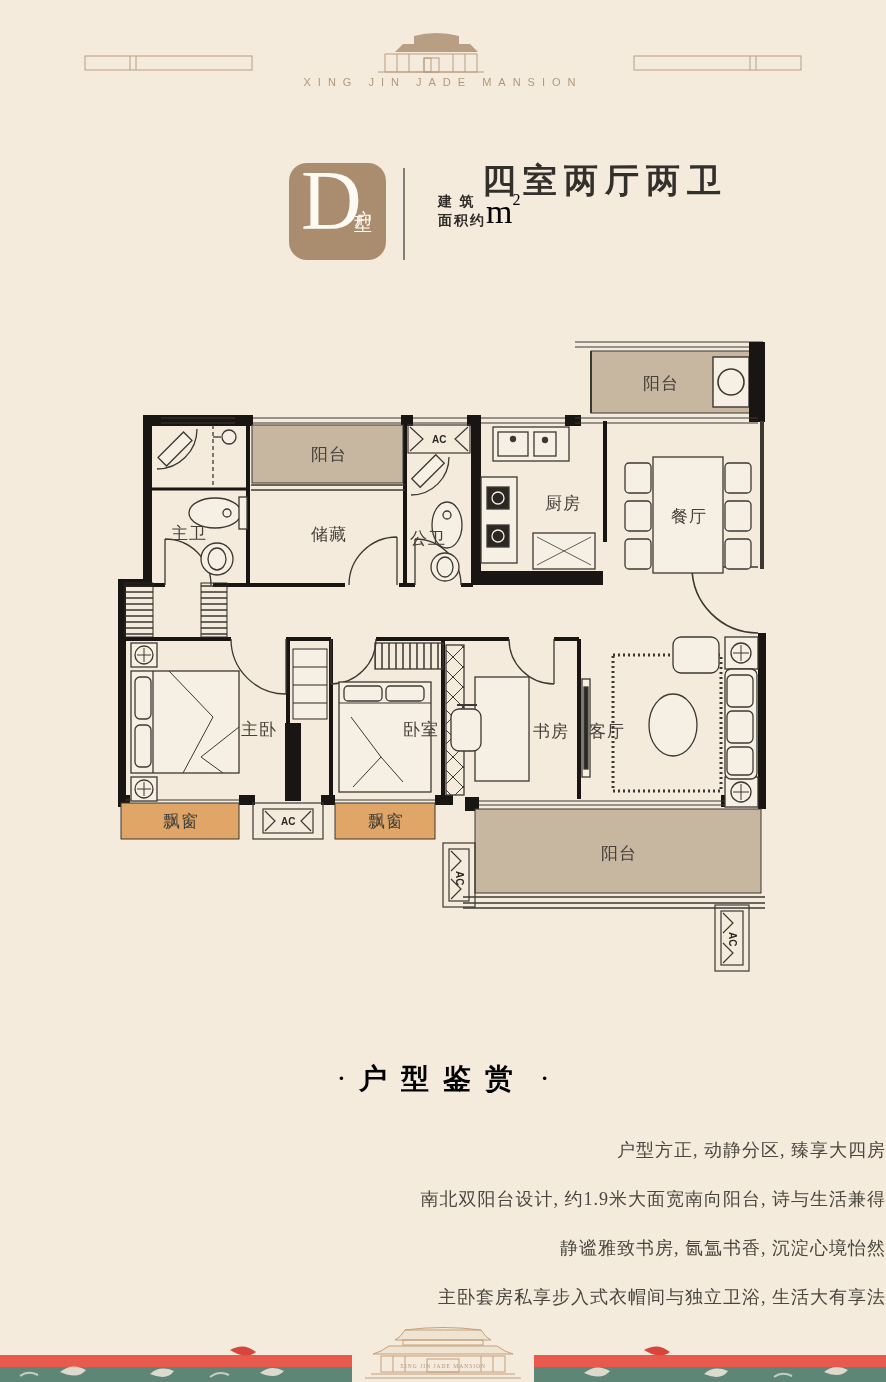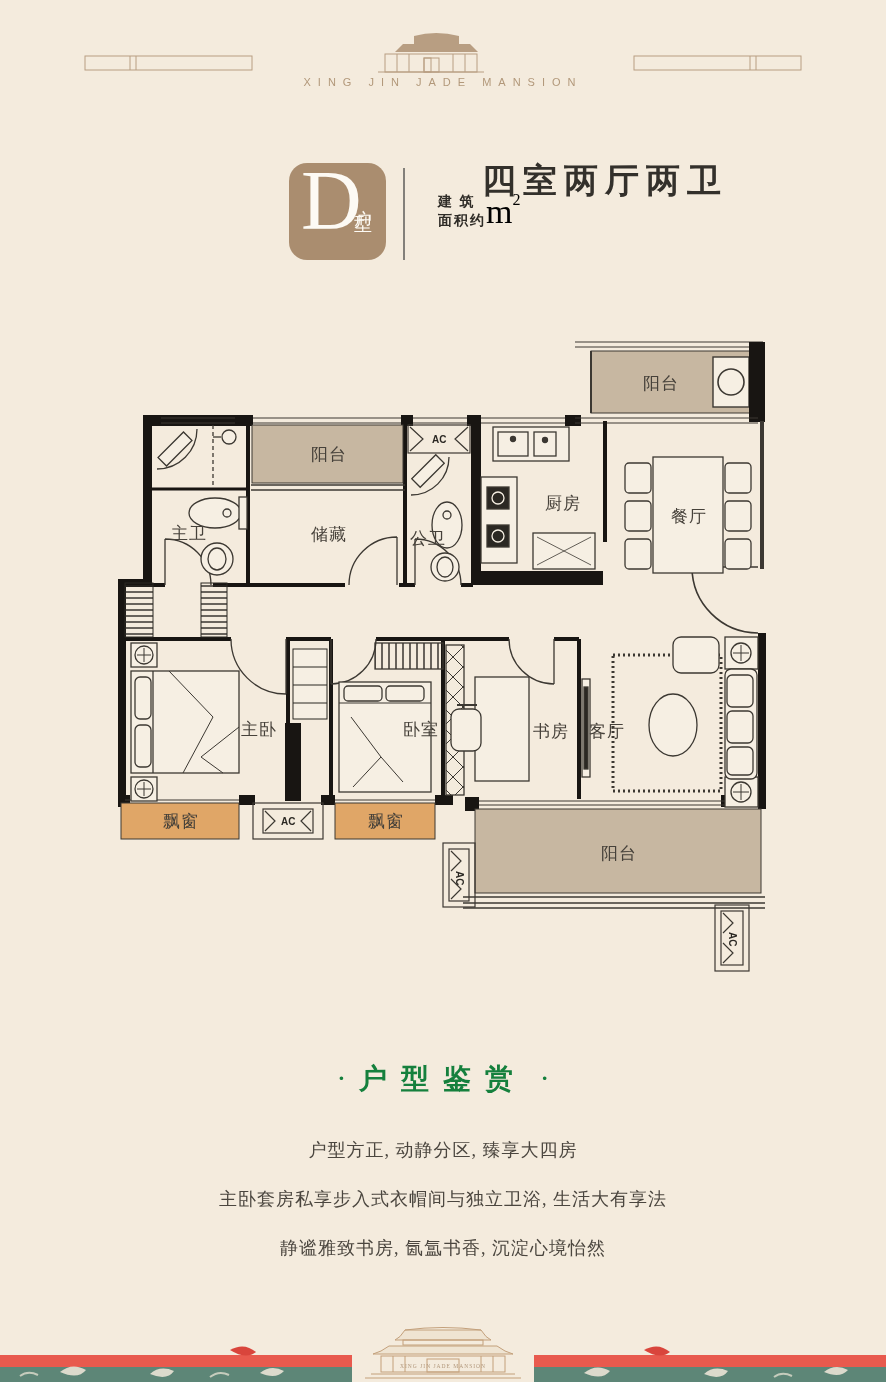--- a/index.html
+++ b/index.html
@@ -22,24 +22,24 @@
   .rooms-title{position:absolute;left:438px;top:158px;font-size:34px;font-weight:600;
                letter-spacing:7px;white-space:nowrap;margin-left:44px;}
   .area-row{position:absolute;left:438px;top:192px;display:flex;align-items:flex-start;}
   .area-prefix{font-size:14px;font-weight:bold;line-height:19px;color:#2f2c27;margin-bottom:10px;letter-spacing:2px;}
   .area-number{font-size:76px;line-height:0.95;color:#2b2823;margin-left:12px;}
   .area-unit{font-size:34px;color:#000000;line-height:1;margin-bottom:0;}
   .area-sup{font-size:16px;vertical-align:18px;}
 
   
   .appre-title{position:absolute;top:1060px;left:0;width:100%;text-align:center;font-size:28px;
-               font-weight:600;letter-spacing:14px;color:#15803d;}
+               font-weight:600;letter-spacing:14px;color:#000000;}
   .appre-title .dot{font-size:22px;letter-spacing:0;margin:0 14px;vertical-align:3px;}
   .appre-lines{position:absolute;top:1138px;left:0;width:100%;text-align:center;color:#4b463f;}
-  .appre-lines div{font-size:18px;letter-spacing:1px;margin-bottom:25px;}
+  .appre-lines div{font-size:18px;letter-spacing:1px;margin-bottom:25px;text-align:right;}
 
   
   .band{position:absolute;bottom:0;height:27px;}
   .band .red{position:absolute;top:0;left:0;right:0;height:12px;background:#e85a4e;}
   .band .green{position:absolute;bottom:0;left:0;right:0;height:15px;background:#5d8677;}
   .band-left{left:0;width:352px;}
   .band-right{right:0;width:352px;}
   .band svg{position:absolute;bottom:0;left:0;}
   .footer-pavilion{position:absolute;left:343px;bottom:0;width:200px;height:60px;}
 </style>
@@ -341,22 +341,23 @@
       <path d="M610,576 L620,586 L610,596 M610,626 L620,616 L610,606"></path>
       <text class="ac-label" transform="rotate(90 619 601)" x="613" y="604" stroke="none" fill="#2b2823">AC</text>
     </g>
   </svg>
 
   <div class="appre-title">
     <span class="dot">·</span><span>户型鉴赏</span><span class="dot">·</span>
   </div>
   <div class="appre-lines">
     <div>户型方正, 动静分区, 臻享大四房</div>
+    <div>南北双阳台设计, 约1.9米大面宽南向阳台, 诗与生活兼得</div>
+    <div>静谧雅致书房, 氤氲书香, 沉淀心境怡然</div>
     <div>主卧套房私享步入式衣帽间与独立卫浴, 生活大有享法</div>
-    <div>静谧雅致书房, 氤氲书香, 沉淀心境怡然</div>
   </div>
 
   <div class="band band-left">
     <div class="red"></div>
     <div class="green"></div>
     <svg width="352" height="40" style="bottom:0">
       <path d="M230,8 q14,-8 26,2 q-10,8 -26,-2" fill="#d9453c"></path>
       <path d="M60,30 q12,-10 26,-2 q-8,10 -26,2 M150,32 q10,-9 24,-3 q-7,10 -24,3 M260,31 q11,-9 24,-2 q-8,9 -24,2" fill="#f2e9da" opacity="0.85"></path>
       <path d="M20,34 q8,-6 18,-1 M210,35 q9,-7 19,-2" stroke="#f2e9da" fill="none" stroke-width="2" opacity="0.7"></path>
     </svg>

